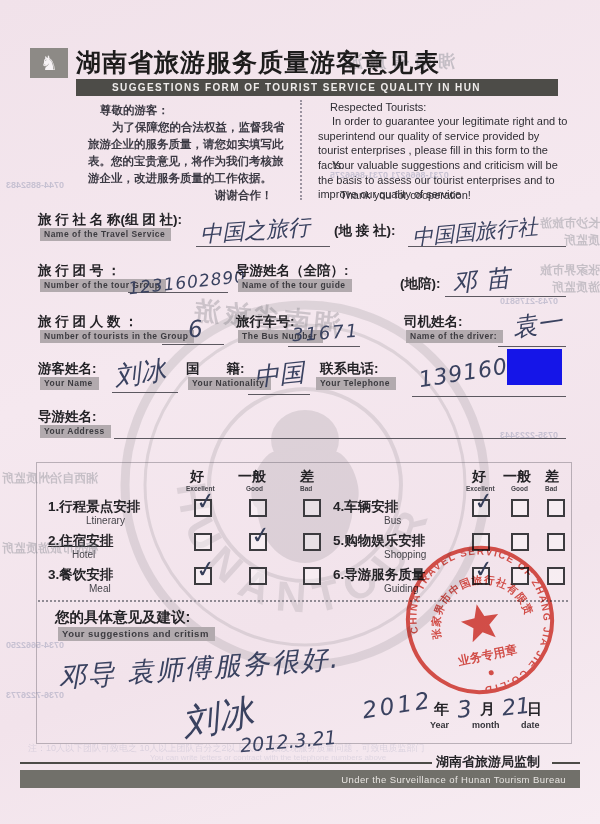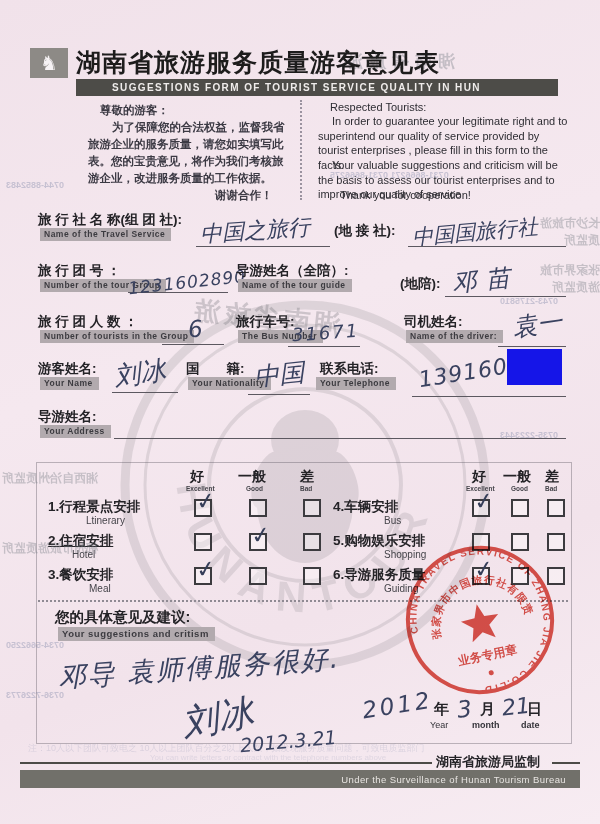--- a/index.html
+++ b/index.html
@@ -212,21 +212,21 @@
 
   <div class="abs hand" style="left:182px;top:694px;font-size:36px;transform:rotate(-10deg);">刘冰</div>
   <div class="abs hand" style="left:240px;top:730px;font-size:19px;transform:rotate(-5deg);">2012.3.21</div>
   <div class="abs hand" style="left:362px;top:692px;font-size:23px;transform:rotate(-9deg);letter-spacing:3px;">2012</div>
   <div class="abs hand" style="left:457px;top:696px;font-size:23px;transform:rotate(-6deg);">3</div>
   <div class="abs hand" style="left:502px;top:694px;font-size:22px;transform:rotate(-6deg);">21</div>
 
   <div class="abs lab" style="left:434px;top:700px;font-size:15px;">年</div>
   <div class="abs lab" style="left:480px;top:700px;font-size:15px;">月</div>
   <div class="abs lab" style="left:527px;top:700px;font-size:15px;">日</div>
-  <div class="abs" style="left:430px;top:720px;font-size:9px;font-weight:normal;color:#35343a;">Year</div>
+  <div class="abs" style="left:430px;top:720px;font-size:9px;font-weight:bold;color:#35343a;">Year</div>
   <div class="abs" style="left:472px;top:720px;font-size:9px;font-weight:bold;color:#35343a;">month</div>
   <div class="abs" style="left:521px;top:720px;font-size:9px;font-weight:bold;color:#35343a;">date</div>
 
   <div class="abs bleed" style="left:28px;top:742px;font-size:9px;width:560px;white-space:nowrap;overflow:hidden;opacity:.55;">注：10人以下团队可致电之 10人以上团队百分之2以上人数，如发现服务质量问题，可致电质监部门</div>
   <div class="abs bleed" style="left:150px;top:753px;font-size:8px;opacity:.5;">You can write letters or contract with the telephone numbers above</div>
 
   <div id="footer-rule-l" class="abs"></div>
   <div id="footer-rule-r" class="abs"></div>
   <div id="footer-zh" class="abs">湖南省旅游局监制</div>
   <div id="footer-bar" class="abs">

